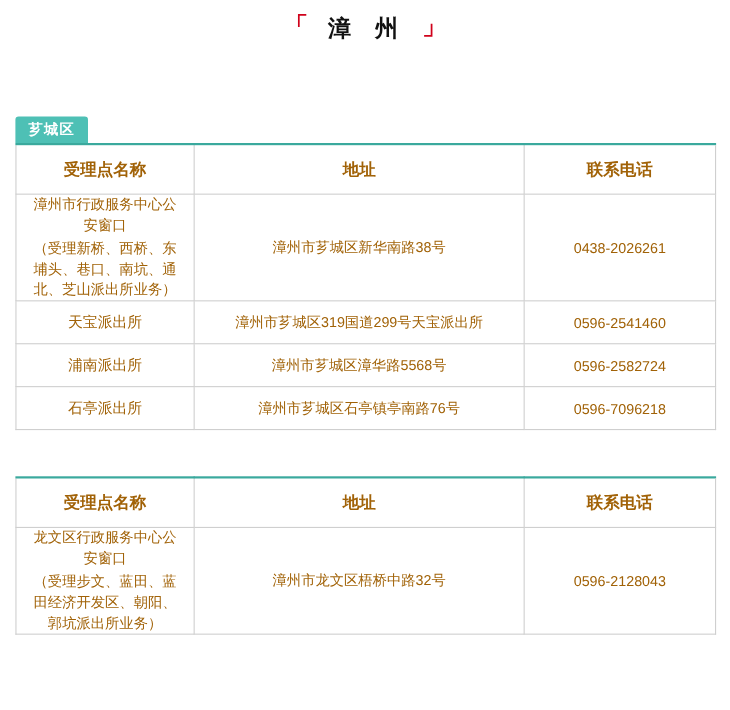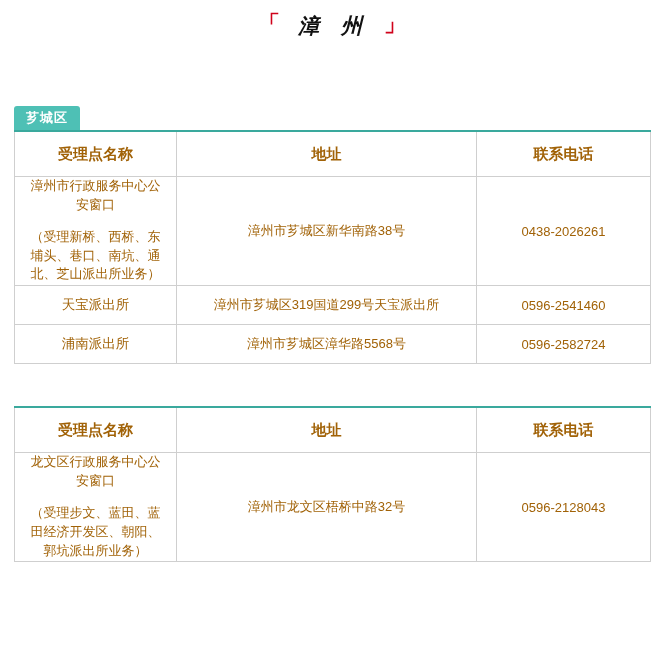--- a/index.html
+++ b/index.html
@@ -35,21 +35,20 @@
     font-weight: bold;
     position: relative;
     top: -2px;
   }
   .title-text {
     font-size: 21px;
     font-weight: bold;
     letter-spacing: 8px;
     color: #111;
     padding-left: 4px;
-    font-style: italic;
   }
   
   .section {
     margin: 0 14px;
   }
   .section.first { margin-top: 20px; }
   .section.second { margin-top: 42px; }
 
   .tag-row {
     display: flex;
@@ -92,22 +91,21 @@
   .col-addr  { width: 300px; }
   .col-phone { width: 174px; }
 
   td.name-cell {
     padding: 0 10px;
     line-height: 1.45;
     font-size: 13px;
   }
   td.name-cell .sub {
     display: block;
-    margin-top: 14px;
-    font-family: Liberation Mono, monospace;
+    margin-top: 2px;
   }
   td.simple {
     height: 28px;
     line-height: 1.4;
   }
   .addr-cell, .phone-cell {
     font-size: 13px;
   }
 </style>
 </head>
@@ -150,20 +148,25 @@
         <tr>
           <td class="simple">天宝派出所</td>
           <td class="addr-cell">漳州市芗城区319国道299号天宝派出所</td>
           <td class="phone-cell">0596-2541460</td>
         </tr>
         <tr>
           <td class="simple">浦南派出所</td>
           <td class="addr-cell">漳州市芗城区漳华路5568号</td>
           <td class="phone-cell">0596-2582724</td>
         </tr>
+        <tr>
+          <td class="simple">石亭派出所</td>
+          <td class="addr-cell">漳州市芗城区石亭镇亭南路76号</td>
+          <td class="phone-cell">0596-7096218</td>
+        </tr>
       </tbody>
     </table>
   </div>
 
   <div class="section second">
     <table class="topline">
       <colgroup>
         <col class="col-name">
           <col class="col-addr">
           <col class="col-phone">

